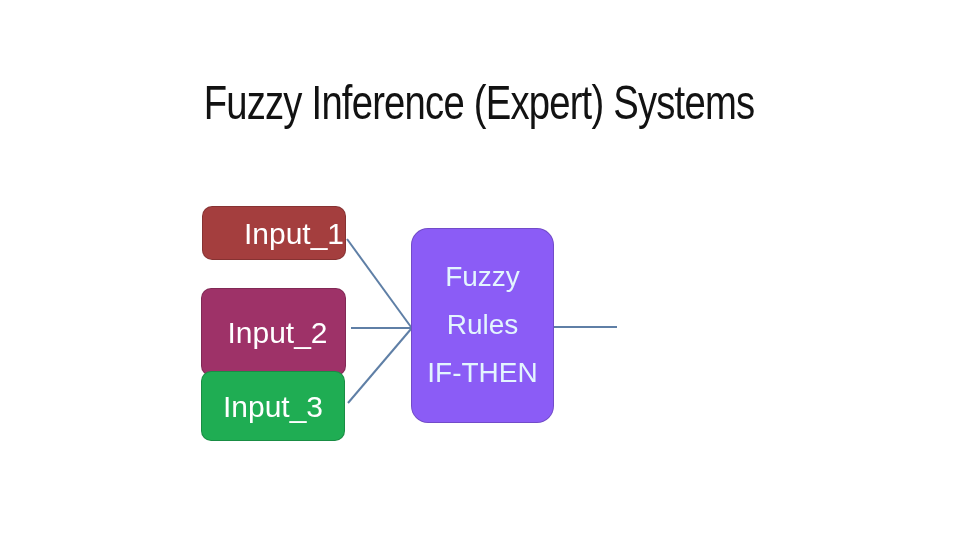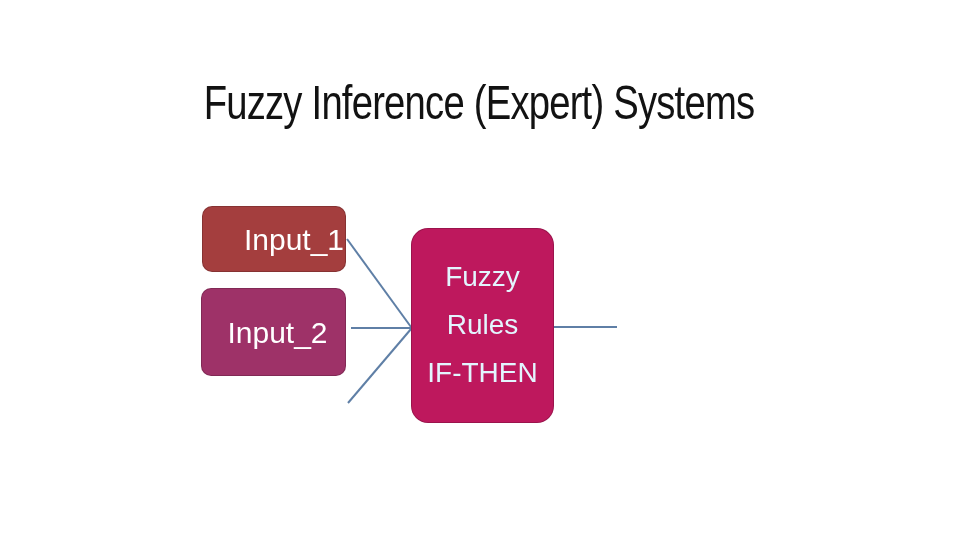--- a/index.html
+++ b/index.html
@@ -32,21 +32,21 @@
     justify-content: center;
     box-sizing: border-box;
     border: 1.5px solid rgba(0,0,0,0.18);
     color: #fff;
   }
   .node .label {
     font-size: 30px;
     line-height: 1.1;
     white-space: nowrap;
   }
-  .node-input1 { left: 188px; top: 206px; width: 144px; height: 66px; border-radius: 10px; padding-left: 40px; }
+  .node-input1 { left: 188px; top: 206px; width: 144px; height: 54px; border-radius: 10px; padding-left: 40px; }
   .node-input2 { left: 187px; top: 288px; width: 145px; height: 88px; border-radius: 10px; padding-left: 8px; }
   .node-input3 { left: 187px; top: 371px; width: 144px; height: 70px; border-radius: 10px; }
   .node-rules  { left: 397px; top: 228px; width: 143px; height: 195px; border-radius: 17px;
                  flex-direction: column; row-gap: 17px; }
   .node-rules .rules-line { font-size: 28px; line-height: 1.1; white-space: nowrap; }
   .node-output { left: 603px; top: 292px; width: 145px; height: 71px; border-radius: 10px; }
   .connectors {
     position: absolute;
     left: 0; top: 0;
     width: 960px; height: 540px;
@@ -68,21 +68,24 @@
   </svg>
 
   <div class="node node-input1" style="background-color: rgb(164, 62, 62); color: rgb(255, 255, 255);">
     <span class="label">Input_1</span>
   </div>
 
   <div class="node node-input2" style="background-color: rgb(158, 50, 104); color: rgb(255, 255, 255);">
     <span class="label">Input_2</span>
   </div>
 
+  <div class="node node-input3" style="background-color: rgb(31, 173, 83); color: rgb(255, 255, 255);">
+    <span class="label">Input_3</span>
+  </div>
 
-  <div class="node node-rules" style="background-color: #be185d; color: rgb(227, 245, 254);">
+  <div class="node node-rules" style="background-color: #8b5cf6; color: rgb(227, 245, 254);">
     <span class="rules-line">Fuzzy</span>
     <span class="rules-line">Rules</span>
     <span class="rules-line">IF-THEN</span>
   </div>
 
 
 </div>
 
 </body></html>

